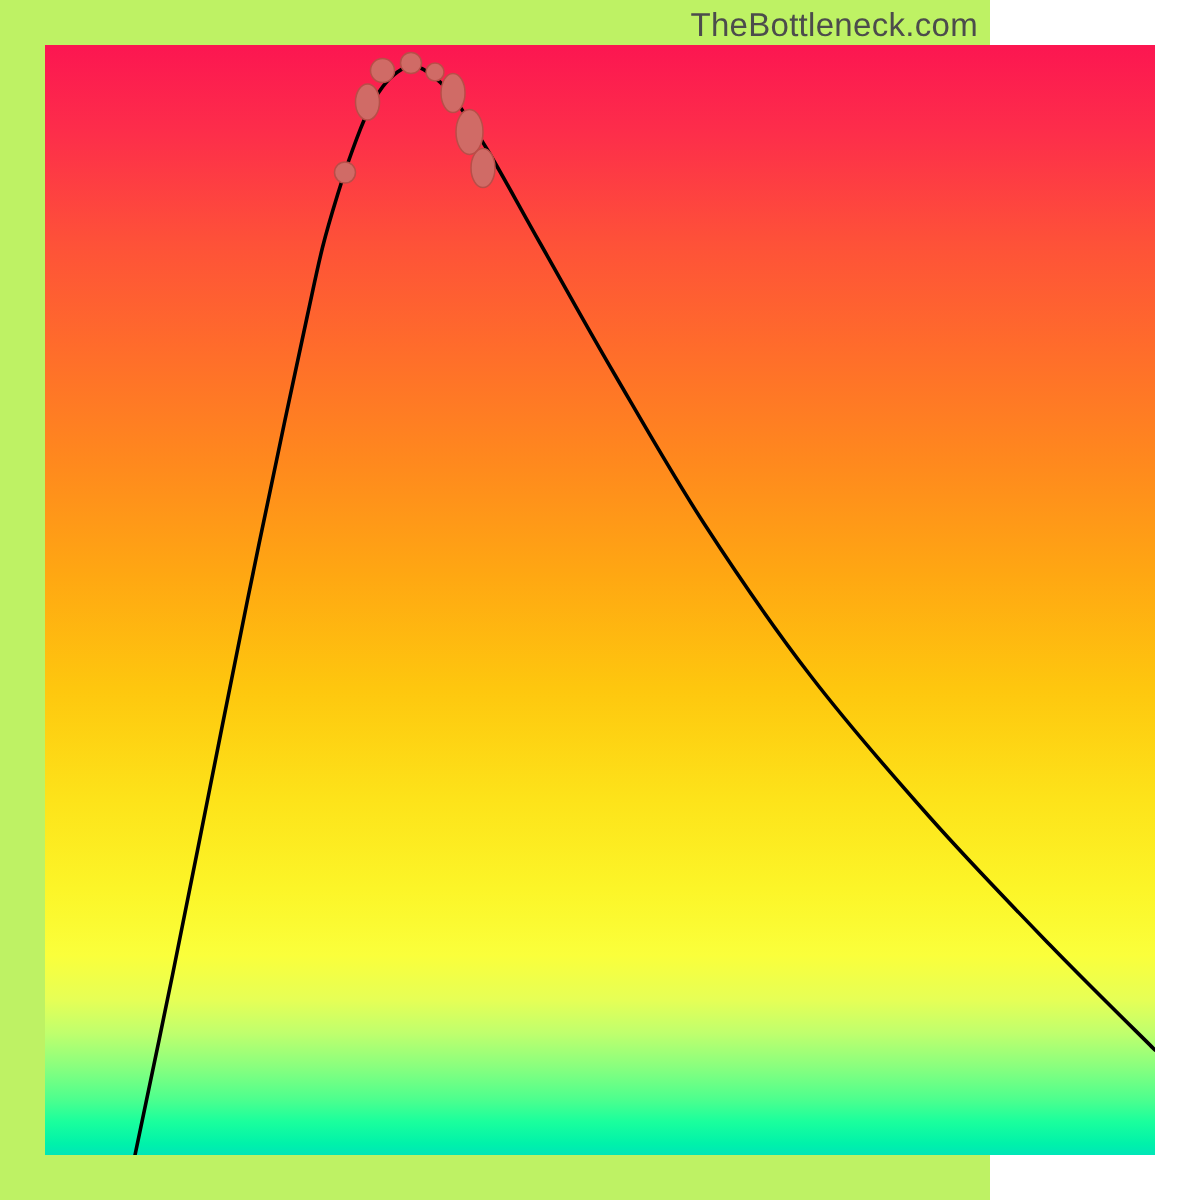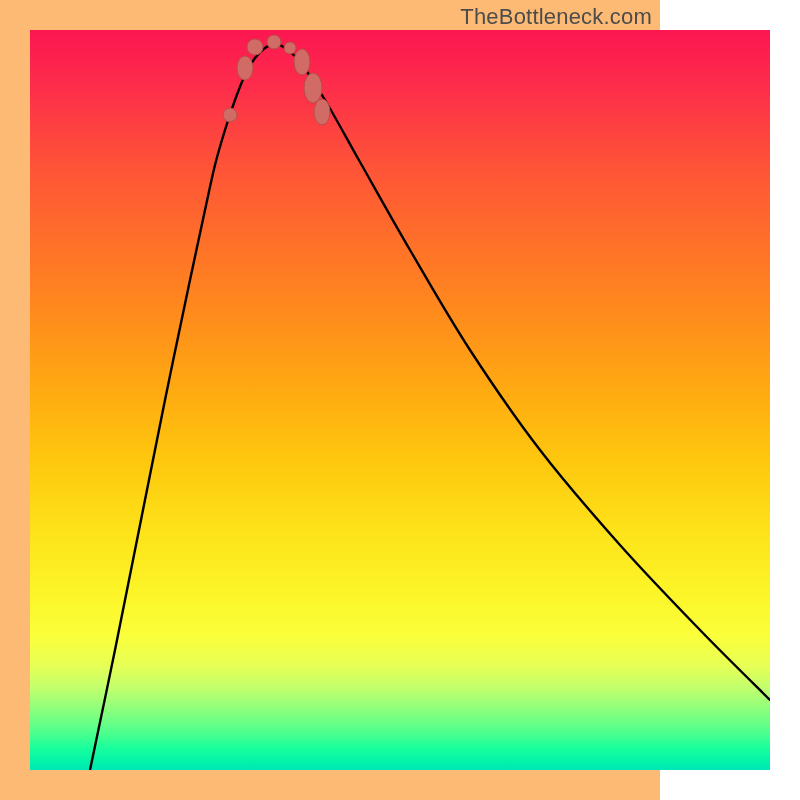--- a/index.html
+++ b/index.html
@@ -7,21 +7,21 @@
     padding: 0;
     width: 800px;
     height: 800px;
     overflow: hidden;
     font-family: Arial, Helvetica, sans-serif;
   }
   .frame {
     position: relative;
     width: 660px;
     height: 800px;
-    background: #fdba74;
+    background: #bef264;
   }
   .plot-area {
     position: absolute;
     left: 30px;
     top: 30px;
     width: 740px;
     height: 740px;
     overflow: hidden;
   }
   .gradient-bg {

